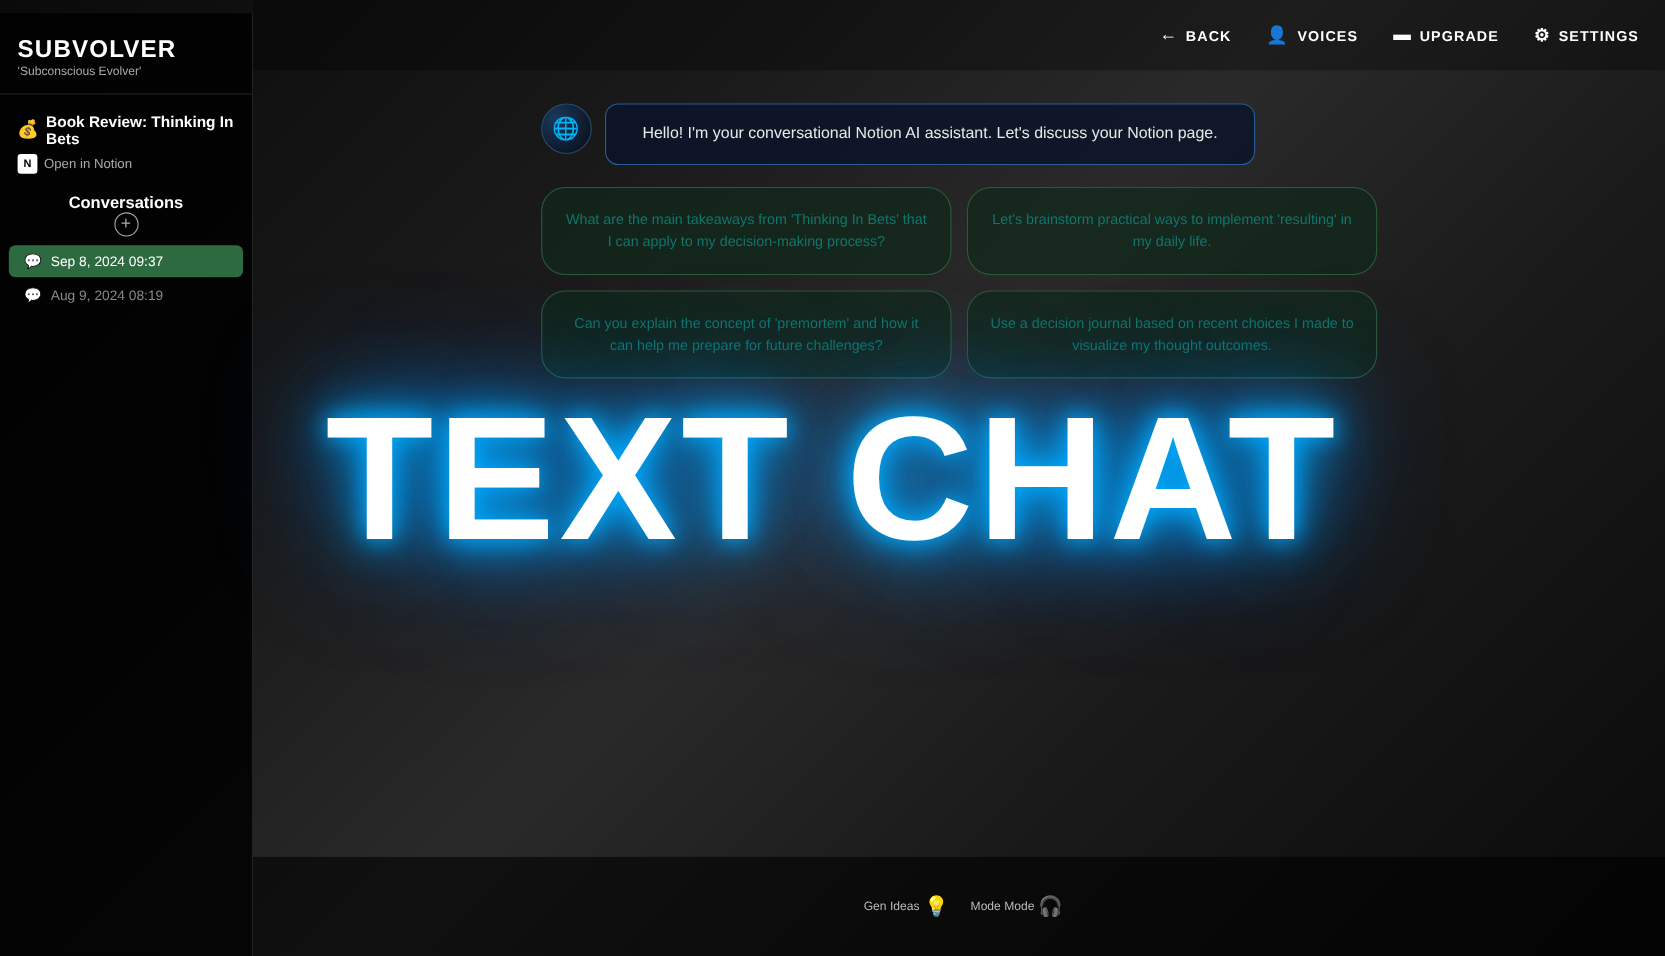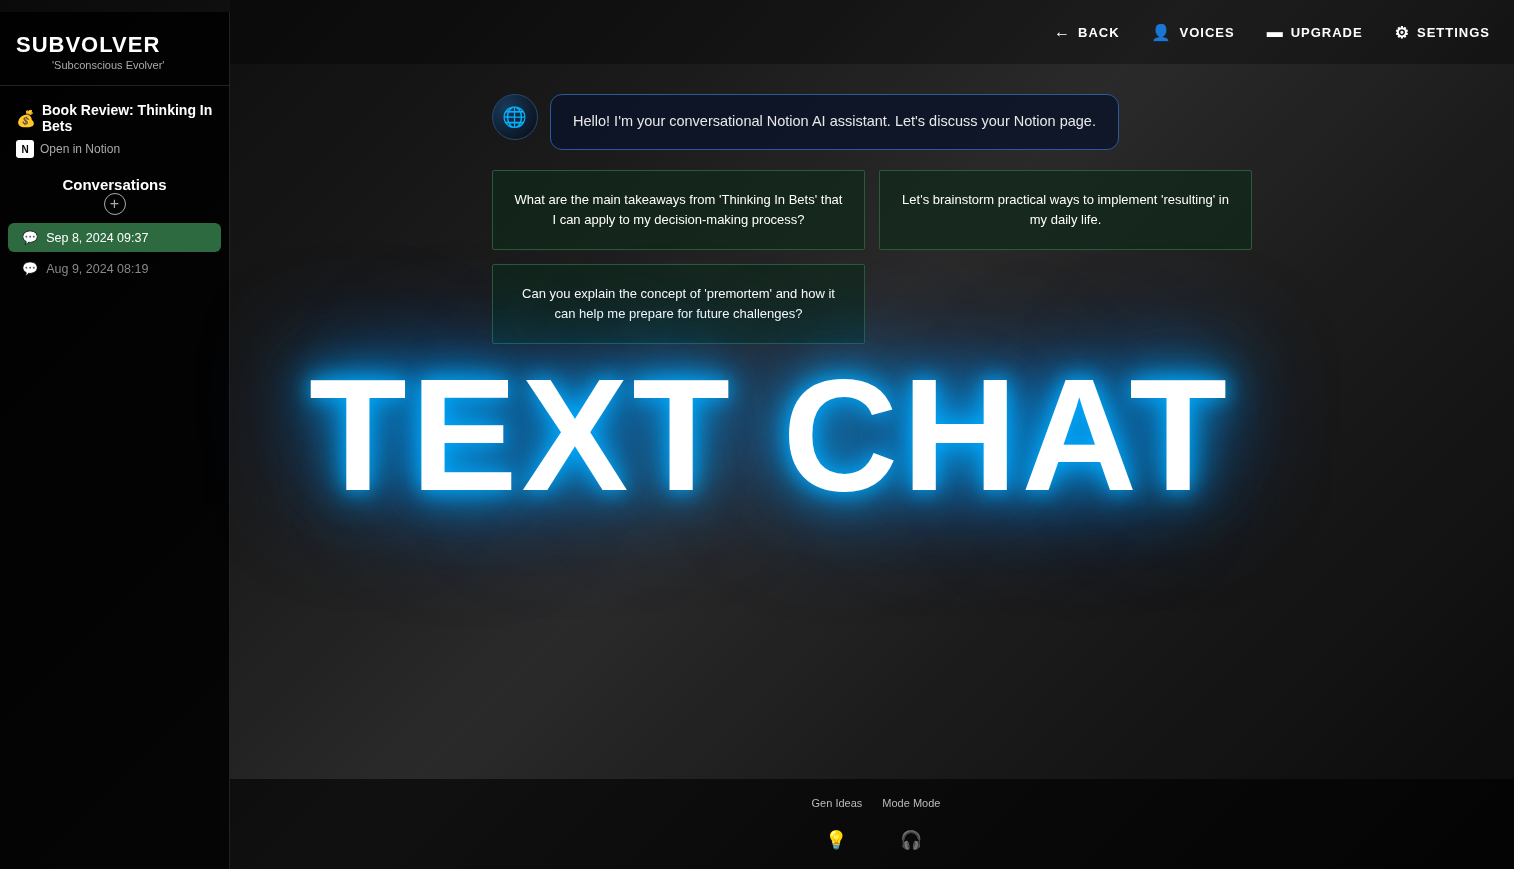--- a/index.html
+++ b/index.html
@@ -42,21 +42,20 @@
       font-size: 22px;
       font-weight: 900;
       color: #fff;
       letter-spacing: 1px;
     }
 
     .logo-sub {
       font-size: 11px;
       color: #aaa;
       margin-top: 1px;
-      margin-left: 36px;
     }
 
     .sidebar-divider {
       border: none;
       border-top: 1px solid #222;
       margin: 10px 0;
     }
 
     .sidebar-book-section {
       padding: 6px 16px;
@@ -219,44 +218,44 @@
     }
 
     .ai-avatar-inner {
       font-size: 20px;
     }
 
     .ai-bubble {
       background: rgba(10, 20, 40, 0.85);
       border: 1.5px solid #2a5a9a;
       border-radius: 12px;
-      padding: 16px 22px;
+      padding: 16px 33px;
       font-size: 14.5px;
       color: #e8e8e8;
       line-height: 1.5;
       max-width: 680px;
     }
 
     
     .suggestions-grid {
       display: grid;
       grid-template-columns: 1fr 1fr;
       gap: 14px;
       width: 100%;
       max-width: 760px;
       margin-bottom: 10px;
     }
 
     .suggestion-card {
       background: rgba(15, 40, 25, 0.7);
       border: 1px solid #2a5a3a;
-      border-radius: 2px;
+      border-radius: 22px;
       padding: 16px 18px;
       font-size: 13px;
-      color: #ffffff;
+      color: #0f766e;
       text-align: center;
       cursor: pointer;
       line-height: 1.5;
       min-height: 80px;
       display: flex;
       align-items: center;
       justify-content: center;
     }
 
     
@@ -270,21 +269,20 @@
       font-weight: 900;
       color: #fff;
       text-shadow:
         0 0 20px #00aaff,
         0 0 40px #00aaff,
         0 0 80px #00aaff,
         0 0 120px #0066ff;
       letter-spacing: 4px;
       white-space: nowrap;
       pointer-events: none;
-      margin-left: 13px;
     }
 
     
     .bottom-bar {
       position: absolute;
       bottom: 0; left: 230px; right: 0;
       height: 90px;
       background: rgba(0,0,0,0.6);
       display: flex;
       align-items: center;
@@ -339,23 +337,23 @@
     }
 
     .bottom-extras {
       display: flex;
       gap: 20px;
       margin-left: 8px;
     }
 
     .extra-item {
       display: flex;
-      flex-direction: column;
-      align-items: center;
-      gap: 20px;
+      flex-direction: row;
+      align-items: center;
+      gap: 4px;
       cursor: pointer;
     }
 
     .extra-label {
       font-size: 11px;
       color: #bbb;
       font-weight: 500;
     }
 
     .extra-icon {
@@ -433,20 +431,23 @@
   <div class="suggestions-grid">
     <div class="suggestion-card">
       <span>What are the main takeaways from 'Thinking In Bets' that I can apply to my decision-making process?</span>
     </div>
     <div class="suggestion-card">
       <span>Let's brainstorm practical ways to implement 'resulting' in my daily life.</span>
     </div>
     <div class="suggestion-card">
       <span>Can you explain the concept of 'premortem' and how it can help me prepare for future challenges?</span>
     </div>
+    <div class="suggestion-card">
+      <span>Use a decision journal based on recent choices I made to visualize my thought outcomes.</span>
+    </div>
   </div>
 </div>
 
 <div class="big-text-overlay">TEXT CHAT</div>
 
 <div class="bottom-bar">
 
   <div class="bottom-extras">
     <div class="extra-item">
       <span class="extra-label">Gen Ideas</span>

